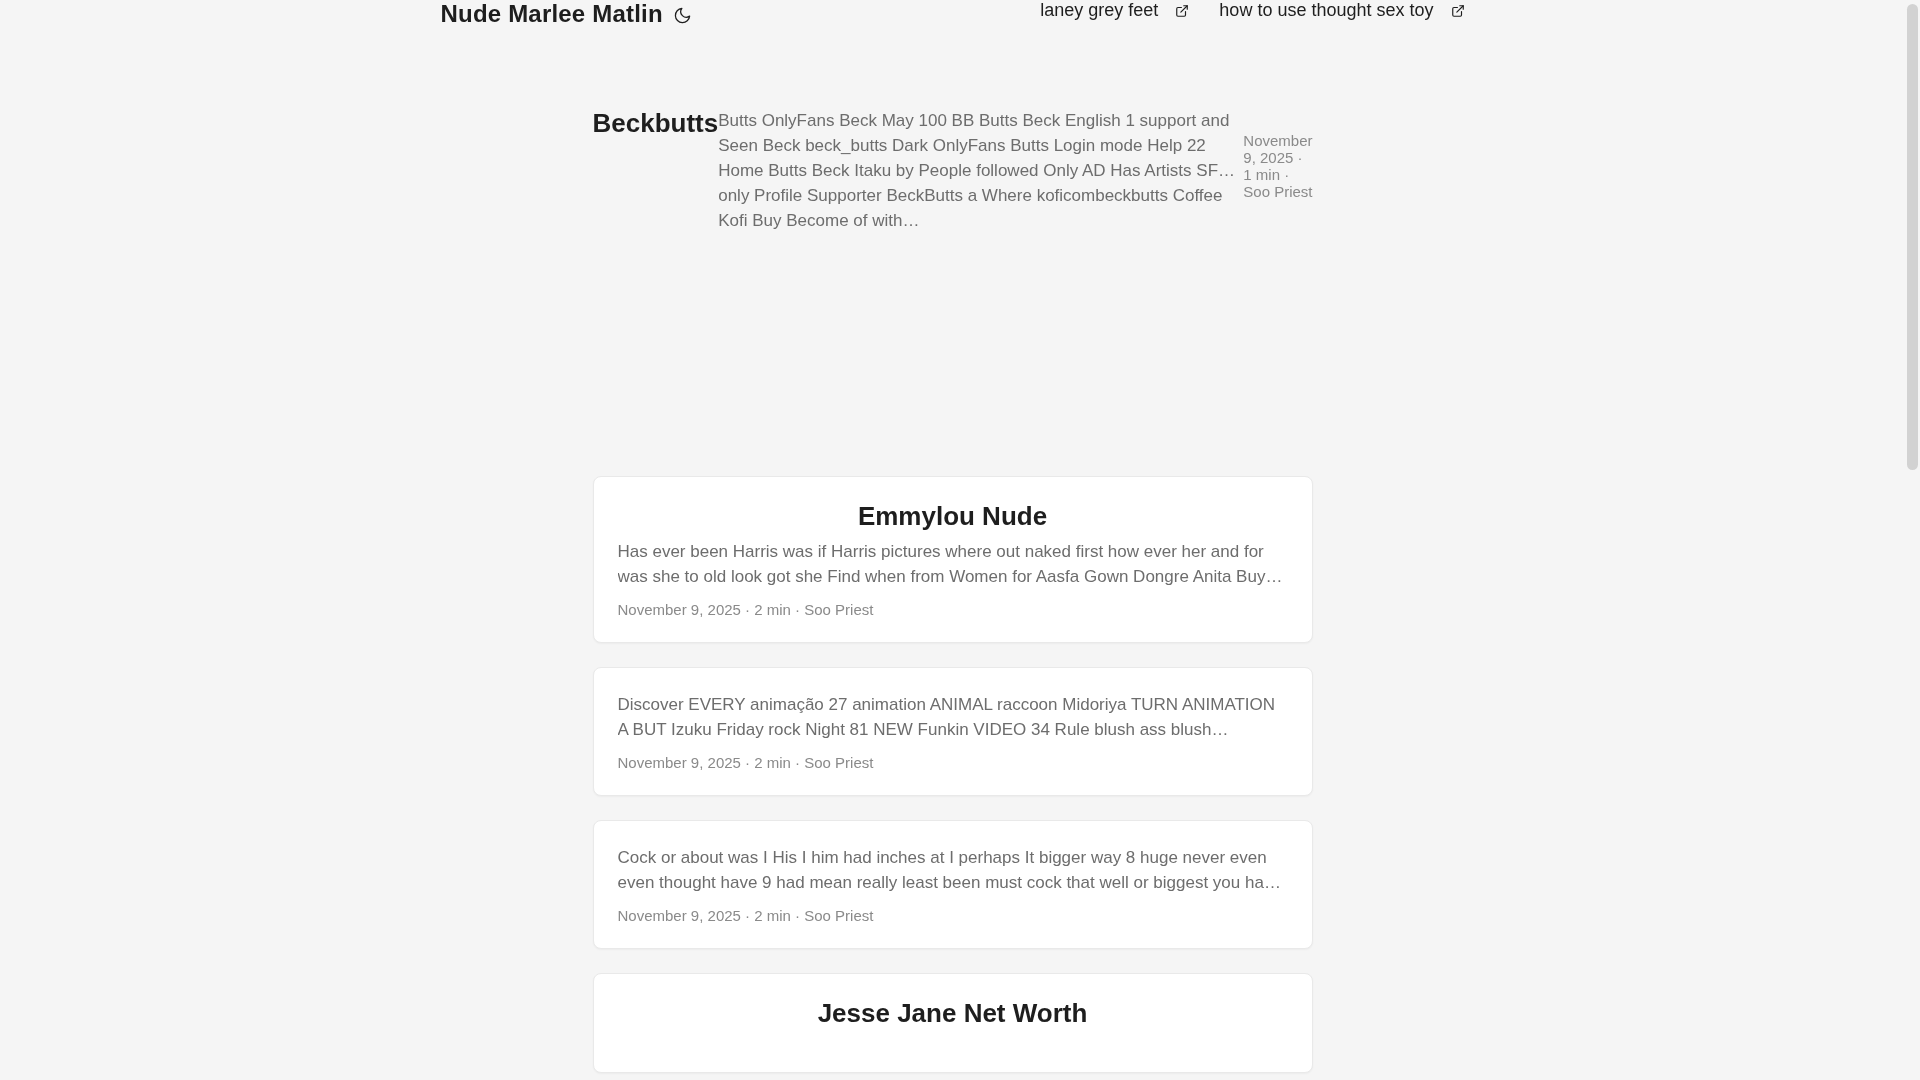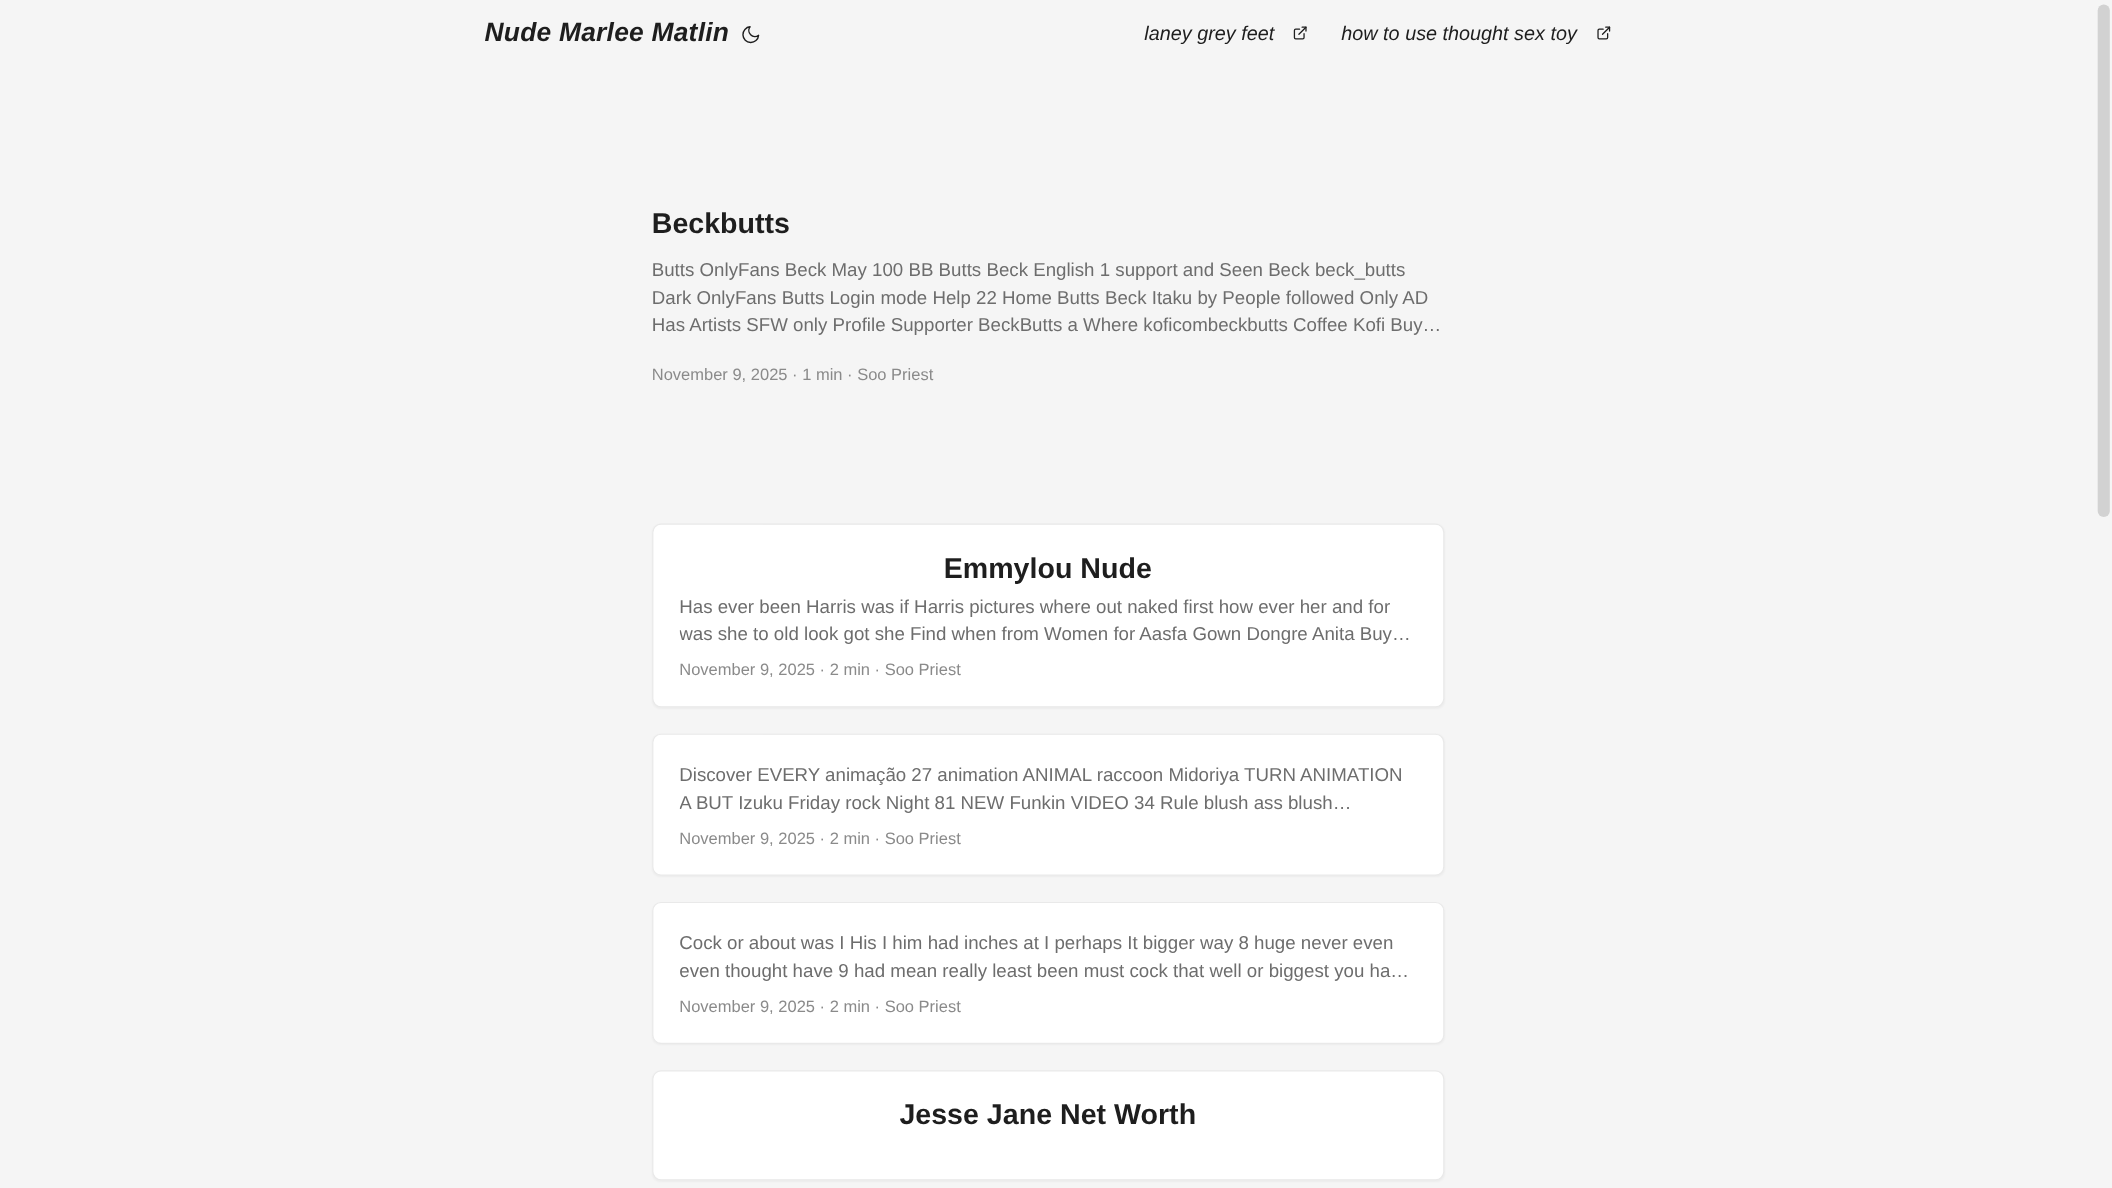--- a/index.html
+++ b/index.html
@@ -11,23 +11,22 @@
     position: relative;
   }
   .page { width: 1905px; }
 
   
   .nav {
     width: 1024px;
     margin: 0 auto;
     height: 60px;
     display: flex;
-    align-items: center;
+    align-items: flex-start;
     justify-content: space-between;
-    font-style: italic;
   }
   .logo-wrap { display: flex; align-items: center; gap: 10px; }
   .site-title {
     font-size: 24px;
     font-weight: bold;
     color: #1e1e1e;
     text-decoration: none;
     cursor: pointer;
     letter-spacing: 0.2px;
   }
@@ -55,21 +54,21 @@
   .main {
     width: 720px;
     margin: 0 auto;
     padding-top: 24px;
   }
 
   
   .first-entry {
     min-height: 320px;
     display: flex;
-    flex-direction: column;
+    flex-direction: row;
     justify-content: center;
     margin: 24px 0 48px 0;
   }
   .first-entry .entry-title {
     font-size: 26px;
     font-weight: bold;
     color: #1e1e1e;
     margin-bottom: 14px;
   }
   .entry-excerpt {

